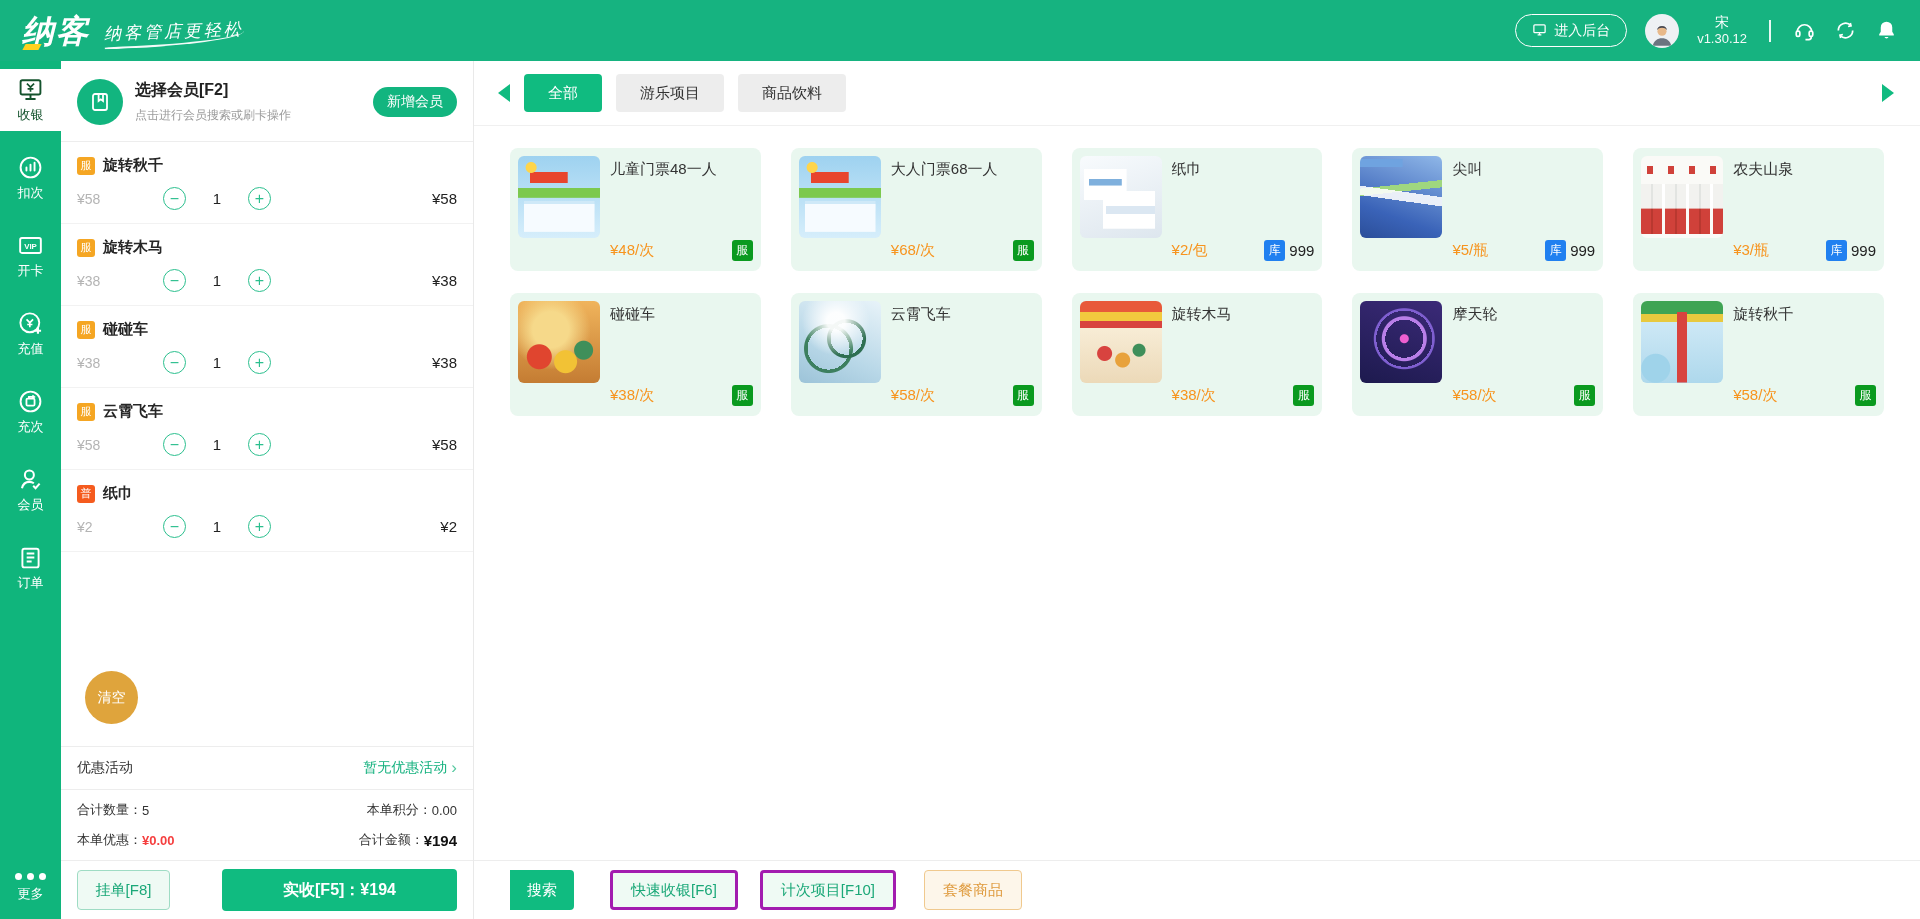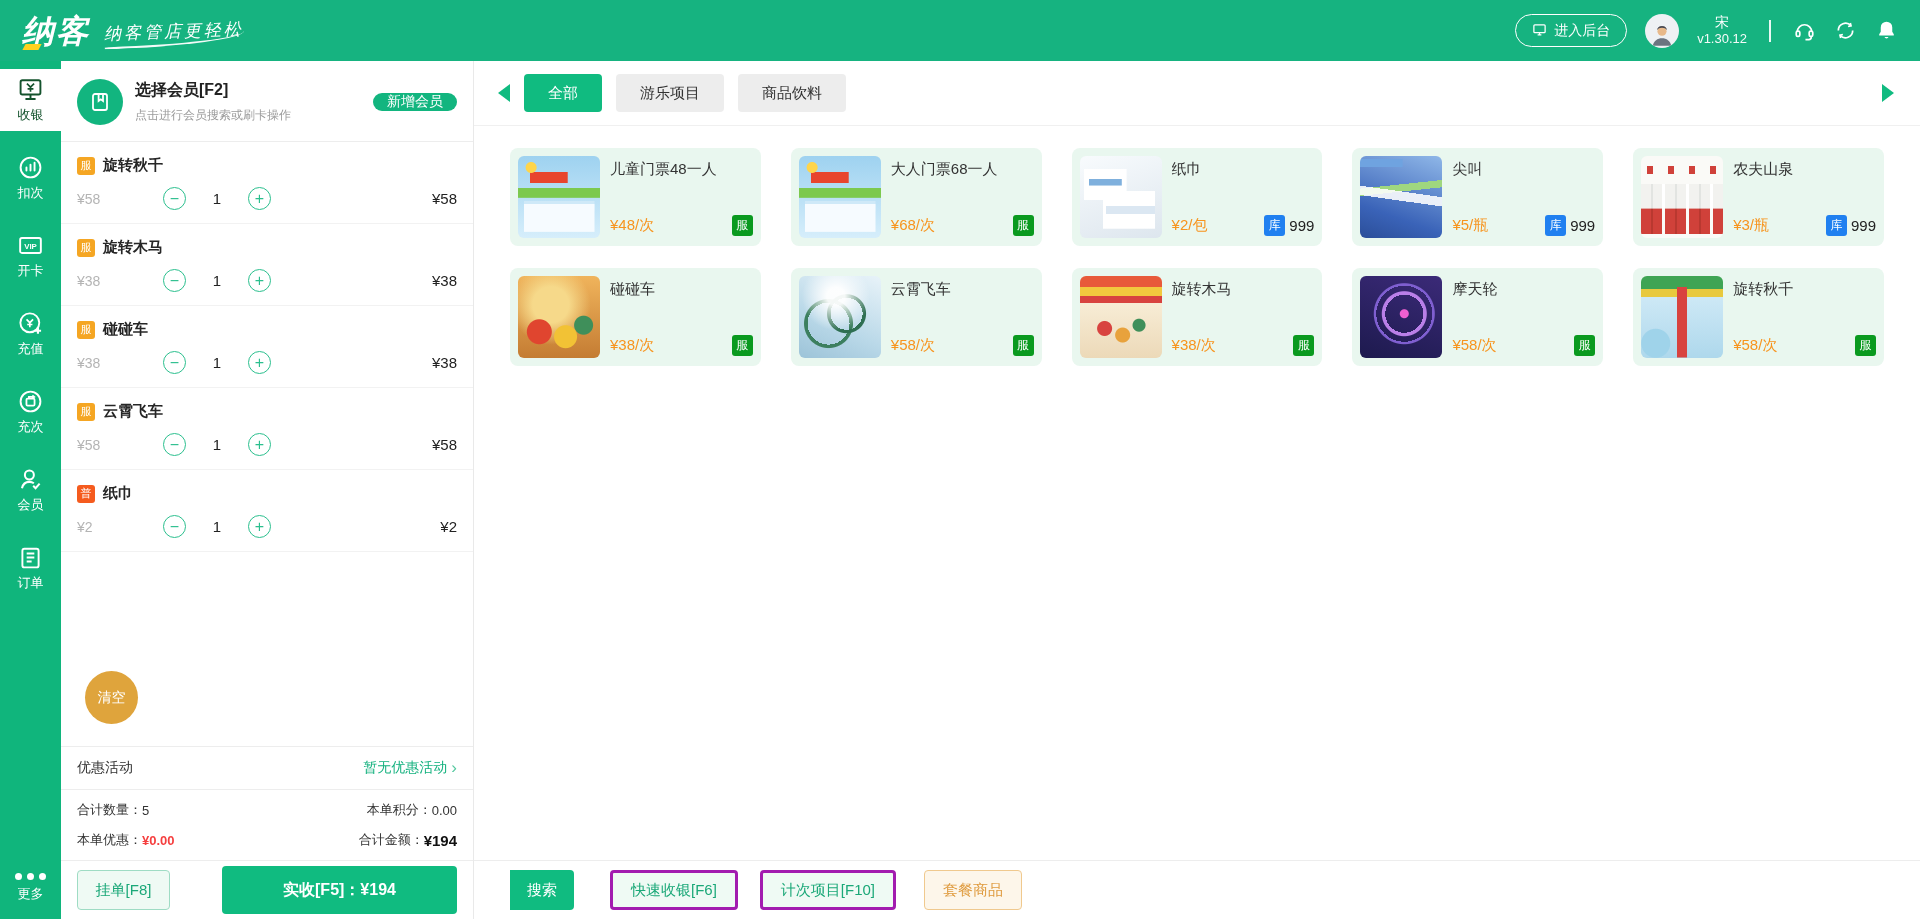--- a/index.html
+++ b/index.html
@@ -45,21 +45,21 @@
   .more-label { font-size:13px; }
 
   
   .cart { width:413px; background:#fff; border-right:1px solid #e9e9e9; display:flex; flex-direction:column; }
   .member-head { padding:18px 16px 16px; border-bottom:1px solid #ededed; display:flex; align-items:center; gap:12px; }
   .member-circle { width:46px; height:46px; border-radius:50%; background:#12b57f; display:flex; align-items:center; justify-content:center; flex:0 0 auto; cursor:pointer; }
   .member-circle svg { width:24px; height:24px; }
   .member-texts { flex:1; cursor:pointer; }
   .member-title { font-size:16px; font-weight:700; color:#222; }
   .member-sub { font-size:12px; color:#9b9b9b; margin-top:6px; }
-  .add-member-btn { background:#12b57f; color:#fff; border:none; border-radius:16px; height:18px; padding:0 14px; font-size:14px; cursor:pointer; }
+  .add-member-btn { background:#12b57f; color:#fff; border:none; border-radius:16px; height:30px; padding:0 14px; font-size:14px; cursor:pointer; }
 
   .cart-list { flex:1; display:flex; flex-direction:column; overflow:hidden; }
   .cart-item { padding:14px 16px 13px; border-bottom:1px solid #f2f2f2; }
   .ci-top { display:flex; align-items:center; gap:8px; }
   .ci-badge { width:18px; height:18px; border-radius:3px; color:#fff; font-size:11px; display:flex; align-items:center; justify-content:center; flex:0 0 auto; }
   .ci-badge.service { background:#f5a623; }
   .ci-badge.goods { background:#f55b1e; }
   .ci-name { font-size:15px; font-weight:700; color:#262626; }
   .ci-bottom { display:flex; align-items:center; margin-top:12px; }
   .ci-price { width:86px; color:#b4b4b4; font-size:14px; }
@@ -78,35 +78,35 @@
 
   .totals { border-top:1px solid #ededed; padding:11px 16px 9px; }
   .t-row { display:flex; align-items:flex-end; justify-content:space-between; margin-bottom:12px; font-size:13px; color:#333; }
   .t-cell { display:flex; align-items:center; }
   .t-red { color:#f53f3f; font-weight:700; }
   .t-big { color:#111; font-weight:700; font-size:15px; }
 
   .cart-actions { border-top:1px solid #ededed; height:59px; display:flex; align-items:center; gap:14px; padding:0 16px; }
   .hold-btn { width:93px; height:40px; background:#effaf4; border:1px solid #9fdcc4; color:#1ba878;
     border-radius:4px; font-size:15px; cursor:pointer; }
-  .charge-btn { flex:1; height:48px; background:#10bb80; border:none; color:#fff; border-radius:4px;
+  .charge-btn { flex:1; height:42px; background:#10bb80; border:none; color:#fff; border-radius:4px;
     font-size:16px; font-weight:700; cursor:pointer;margin-left:38px; }
 
   
   .content { flex:1; display:flex; flex-direction:column; background:#fff; }
   .tabbar { display:flex; align-items:center; padding:13px 26px 13px 24px; border-bottom:1px solid #f0f0f0; gap:14px; }
   .arrow { width:0; height:0; border-style:solid; cursor:pointer; }
   .arrow-left { border-width:9px 12px 9px 0; border-color:transparent #10bb80 transparent transparent; }
   .arrow-right { border-width:9px 0 9px 12px; border-color:transparent transparent transparent #10bb80; }
   .tab { height:38px; padding:0 24px; display:flex; align-items:center; border-radius:4px; background:#ededed; color:#333; font-size:15px; cursor:pointer; }
   .tab.active { background:#10bb80; color:#fff; }
   .tab-spacer { flex:1; }
 
   .grid { display:grid; grid-template-columns:repeat(5,1fr); gap:22px 30px; padding:22px 36px 0; }
-  .p-card { background:#e9f7ef; border-radius:8px; padding:8px; display:flex; gap:10px; height:98px; cursor:pointer; }
+  .p-card { background:#e9f7ef; border-radius:8px; padding:8px; display:flex; gap:10px; height:123px; cursor:pointer; }
   .p-thumb { width:82px; height:82px; border-radius:6px; flex:0 0 auto; background-repeat:no-repeat; background-size:100% 100%; }
   .p-info { flex:1; display:flex; flex-direction:column; min-width:0; }
   .p-name { font-size:15px; color:#333; margin-top:4px; white-space:nowrap; overflow:hidden; }
   .p-row { margin-top:auto; display:flex; align-items:center; padding-bottom:2px; }
   .p-price { color:#f7941e; font-size:15px; }
   .p-flex { flex:1; }
   .p-badge-serv { width:21px; height:21px; border-radius:3px; background:#0a9a1f; color:#fff; font-size:12px;
     display:flex; align-items:center; justify-content:center; }
   .p-stock { display:flex; align-items:center; gap:4px; }
   .p-badge-stock { width:21px; height:21px; border-radius:3px; background:#2080f0; color:#fff; font-size:12px;

